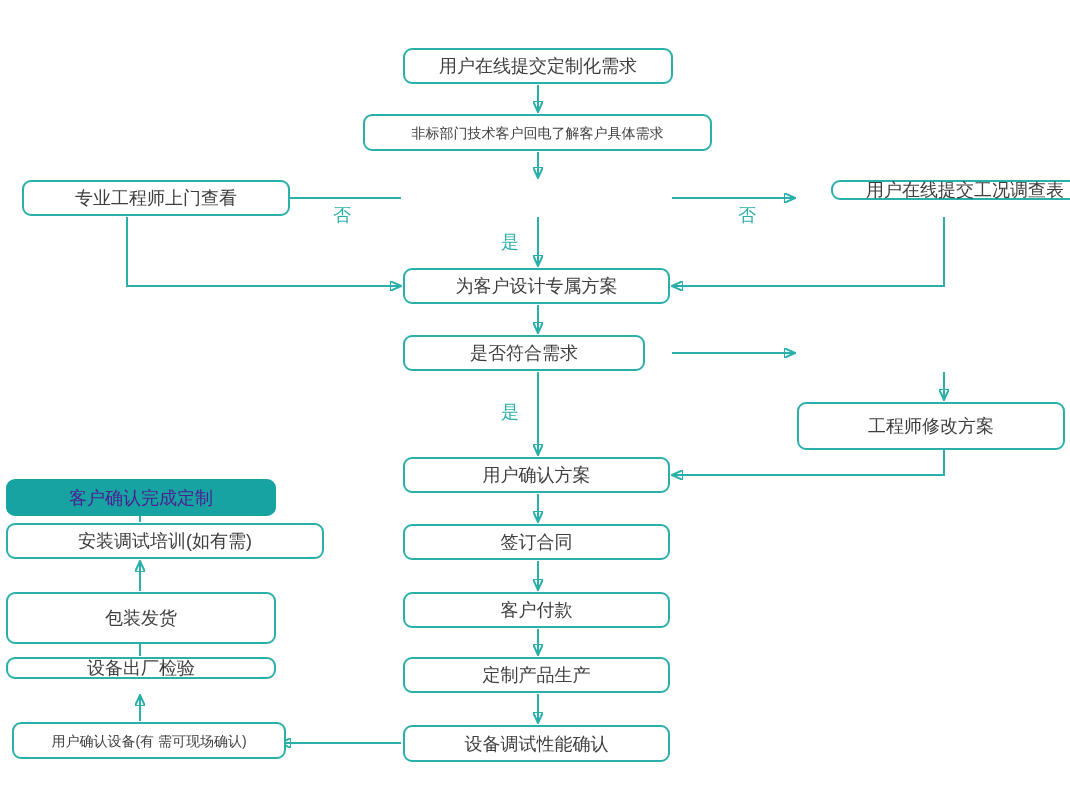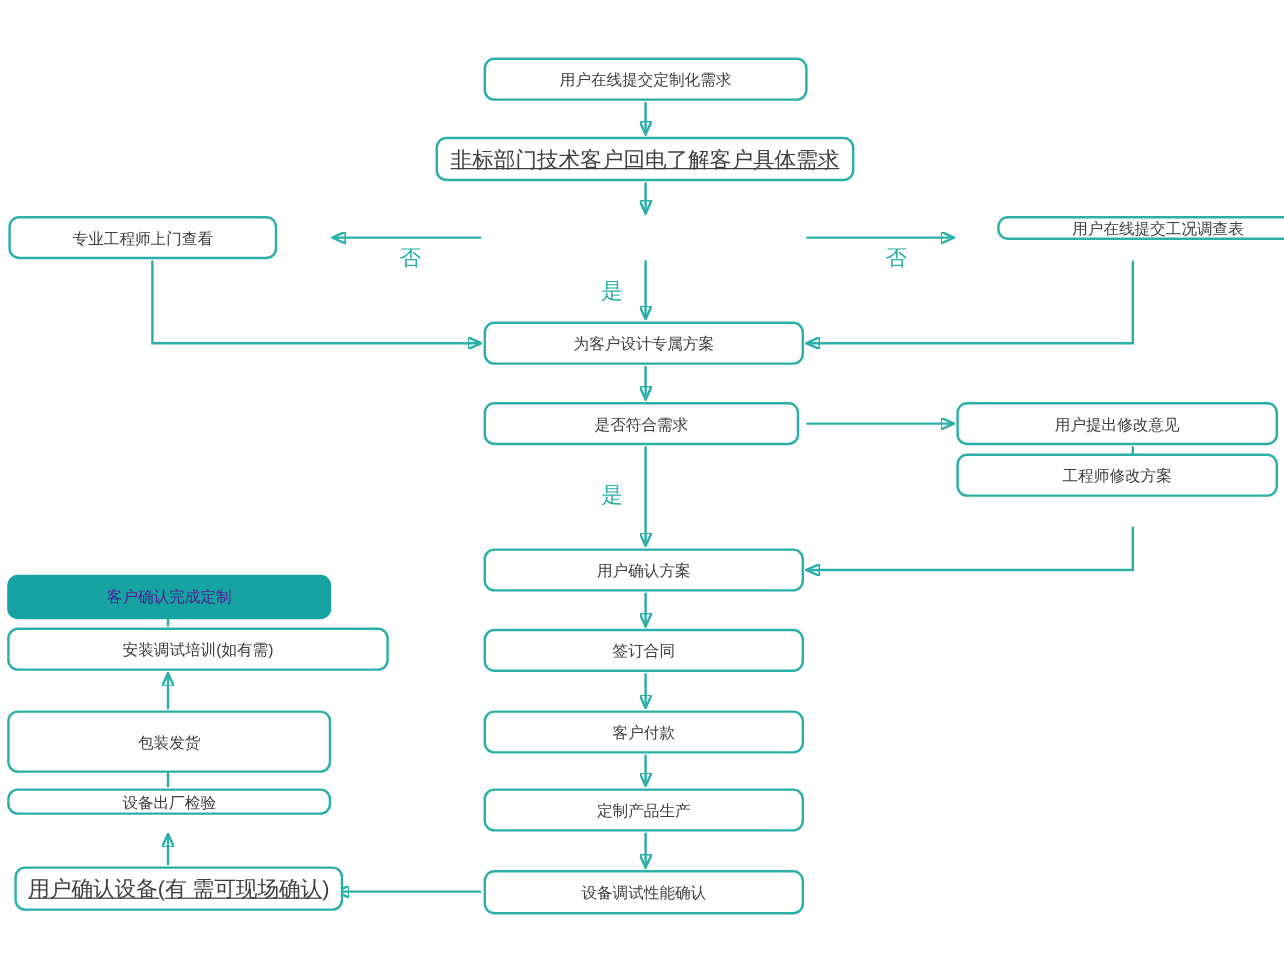--- a/index.html
+++ b/index.html
@@ -13,25 +13,25 @@
     width:1070px;height:800px;
     background:#fff;
     font-family:"Liberation Sans","DejaVu Sans",sans-serif;
     overflow:hidden;
   }
   .wires{position:absolute;left:0;top:0;width:1070px;height:800px;}
   .wires path{stroke:var(--teal);stroke-width:2;fill:none;}
   .node{
     position:absolute;box-sizing:border-box;
     border:2px solid var(--teal);border-radius:9px;background:#fff;
-    color:var(--ink);font-size:13px;line-height:1;
+    color:var(--ink);font-size:18px;line-height:1;
     display:flex;align-items:center;justify-content:center;
     text-align:center;white-space:nowrap;
   }
-  .node.small{font-size:18px;text-decoration:underline;}
+  .node.small{font-size:14px;}
   .node.filled{background:var(--teal-fill);border-color:var(--teal-fill);color:#4c1d95;margin-top:23px;}
   .edge-label{
     position:absolute;color:var(--teal);font-size:18px;line-height:1;
   }
 </style>
 </head>
 <body>
 
 <div class="stage">
 
@@ -59,26 +59,25 @@
     <path d="M538,694 L538,722" marker-end="url(#arw)"></path>
     <path d="M401,743 L281,743" marker-end="url(#arw)"></path>
     <path d="M140,721 L140,696" marker-end="url(#arw)"></path>
     <path d="M140,656 L140,631" marker-end="url(#arw)"></path>
     <path d="M140,591 L140,562" marker-end="url(#arw)"></path>
     <path d="M140,522 L140,496" marker-end="url(#arw)"></path>
   </svg>
 
   <div class="node" style="left:403px;top:48px;width:270px;height:36px">用户在线提交定制化需求</div>
   <div class="node small" style="left:363px;top:114px;width:349px;height:37px">非标部门技术客户回电了解客户具体需求</div>
-  <div class="node" style="left:7px;top:180px;width:224px;height:36px">专业工程师上门查看</div>
+  <div class="node" style="left:22px;top:180px;width:268px;height:36px">专业工程师上门查看</div>
   <div class="node" style="left:831px;top:180px;width:268px;height:20px">用户在线提交工况调查表</div>
   <div class="node" style="left:403px;top:268px;width:267px;height:36px">为客户设计专属方案</div>
-  <div class="node" style="left:403px;top:335px;width:263px;height:36px">是否符合需求</div>
-  <div class="node" style="left:797px;top:335px;width:268px;height:36px">用户提出修改意见</div>
-  <div class="node" style="left:797px;top:378px;width:268px;height:36px">工程师修改方案</div>
+  <div class="node" style="left:403px;top:335px;width:242px;height:36px">是否符合需求</div>
+  <div class="node" style="left:797px;top:402px;width:268px;height:48px">工程师修改方案</div>
   <div class="node" style="left:403px;top:457px;width:267px;height:36px">用户确认方案</div>
   <div class="node filled" style="left:6px;top:456px;width:270px;height:37px">客户确认完成定制</div>
   <div class="node" style="left:403px;top:524px;width:267px;height:36px">签订合同</div>
   <div class="node" style="left:6px;top:523px;width:318px;height:36px">安装调试培训(如有需)</div>
   <div class="node" style="left:403px;top:592px;width:267px;height:36px">客户付款</div>
   <div class="node" style="left:6px;top:592px;width:270px;height:52px">包装发货</div>
   <div class="node" style="left:403px;top:657px;width:267px;height:36px">定制产品生产</div>
   <div class="node" style="left:6px;top:657px;width:270px;height:22px">设备出厂检验</div>
   <div class="node" style="left:403px;top:725px;width:267px;height:37px">设备调试性能确认</div>
   <div class="node small" style="left:12px;top:722px;width:274px;height:37px">用户确认设备(有 需可现场确认)</div>

